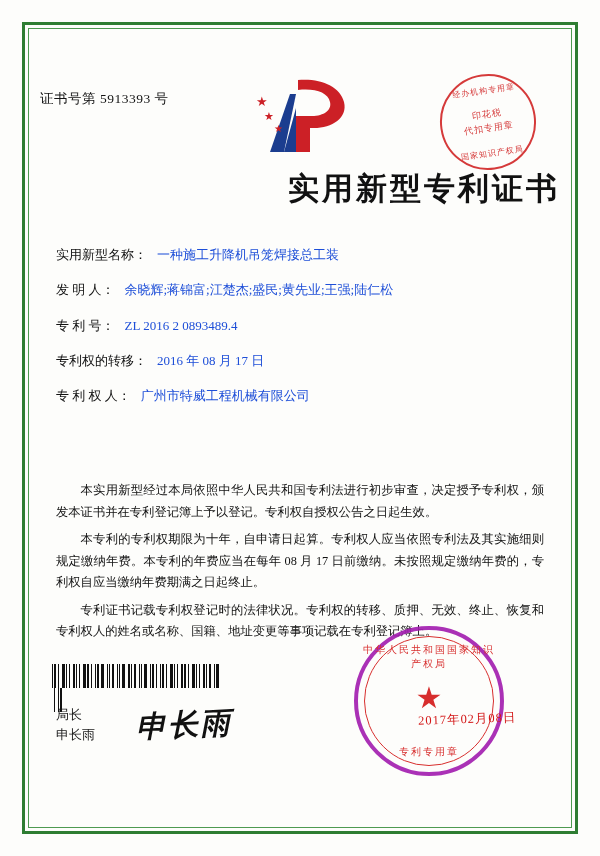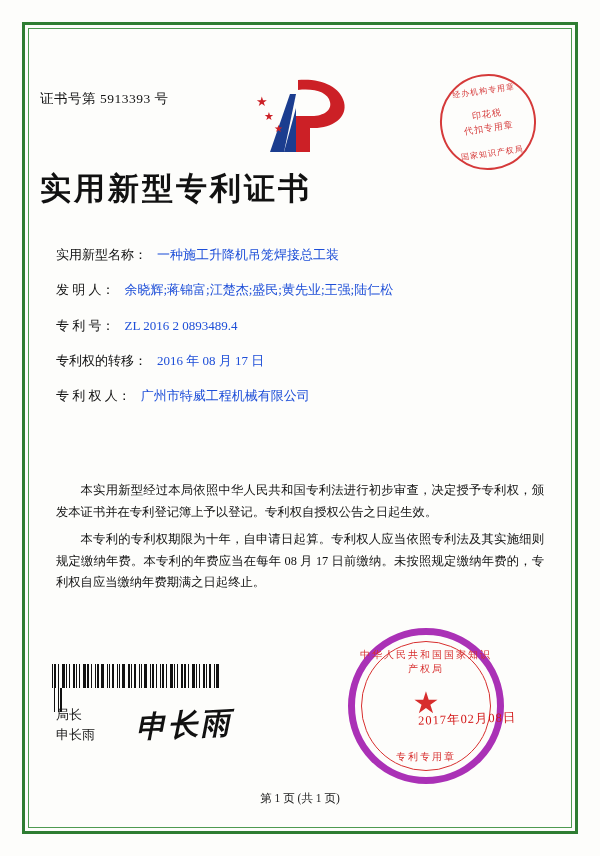--- a/index.html
+++ b/index.html
@@ -104,21 +104,21 @@
   .seal-top .st-arc-top { top: 9px; }
   .seal-top .st-mid1 { top: 32px; font-size: 9px; }
   .seal-top .st-mid2 { top: 46px; font-size: 9px; }
   .seal-top .st-arc-bot { bottom: 9px; }
 
   .title {
     position: absolute;
     left: 0;
     right: 0;
     top: 128px;
-    text-align: left;
+    text-align: right;
     font-size: 31px;
     font-weight: bold;
     letter-spacing: 3px;
     color: #111;
     font-family: "Liberation Serif", serif;
   }
 
   .fields {
     position: absolute;
     left: 16px;
@@ -190,25 +190,25 @@
     font-weight: bold;
     color: #111;
     letter-spacing: 2px;
     transform: rotate(-3deg);
   }
 
   
   .seal-main {
     position: absolute;
     right: 56px;
-    bottom: 32px;
+    bottom: 40px;
     width: 142px;
     height: 142px;
     border-radius: 50%;
-    border: 7px solid #a21caf;
+    border: 4px solid #a21caf;
     color: #d31717;
     opacity: 0.9;
   }
   .seal-main .ring {
     position: absolute;
     left: 6px; top: 6px; right: 6px; bottom: 6px;
     border-radius: 50%;
     border: 1px solid #d31717;
   }
   .seal-star {
@@ -307,33 +307,33 @@
       </div>
       <div class="field-row">
         <span class="field-label">专 利 权 人：</span>
         <span class="field-value">广州市特威工程机械有限公司</span>
       </div>
     </div>
 
     <div class="paragraphs">
       <p>本实用新型经过本局依照中华人民共和国专利法进行初步审查，决定授予专利权，颁发本证书并在专利登记簿上予以登记。专利权自授权公告之日起生效。</p>
       <p>本专利的专利权期限为十年，自申请日起算。专利权人应当依照专利法及其实施细则规定缴纳年费。本专利的年费应当在每年 08 月 17 日前缴纳。未按照规定缴纳年费的，专利权自应当缴纳年费期满之日起终止。</p>
+      <p>专利证书记载专利权登记时的法律状况。专利权的转移、质押、无效、终止、恢复和专利权人的姓名或名称、国籍、地址变更等事项记载在专利登记簿上。</p>
     </div>
 
     <div class="barcode" id="barcode"><span style="width:1px"></span><span style="width:1px;background:transparent"></span><span style="width:2px"></span><span style="width:2px;background:transparent"></span><span style="width:1px"></span><span style="width:3px;background:transparent"></span><span style="width:3px"></span><span style="width:1px;background:transparent"></span><span style="width:1px"></span><span style="width:2px;background:transparent"></span><span style="width:1px"></span><span style="width:3px;background:transparent"></span><span style="width:2px"></span><span style="width:1px;background:transparent"></span><span style="width:1px"></span><span style="width:2px;background:transparent"></span><span style="width:1px"></span><span style="width:3px;background:transparent"></span><span style="width:3px"></span><span style="width:1px;background:transparent"></span><span style="width:2px"></span><span style="width:2px;background:transparent"></span><span style="width:1px"></span><span style="width:3px;background:transparent"></span><span style="width:1px"></span><span style="width:1px;background:transparent"></span><span style="width:2px"></span><span style="width:2px;background:transparent"></span><span style="width:3px"></span><span style="width:3px;background:transparent"></span><span style="width:1px"></span><span style="width:1px;background:transparent"></span><span style="width:1px"></span><span style="width:2px;background:transparent"></span><span style="width:2px"></span><span style="width:3px;background:transparent"></span><span style="width:1px"></span><span style="width:1px;background:transparent"></span><span style="width:1px"></span><span style="width:2px;background:transparent"></span><span style="width:3px"></span><span style="width:3px;background:transparent"></span><span style="width:2px"></span><span style="width:1px;background:transparent"></span><span style="width:1px"></span><span style="width:2px;background:transparent"></span><span style="width:2px"></span><span style="width:3px;background:transparent"></span><span style="width:1px"></span><span style="width:1px;background:transparent"></span><span style="width:1px"></span><span style="width:2px;background:transparent"></span><span style="width:3px"></span><span style="width:3px;background:transparent"></span><span style="width:1px"></span><span style="width:1px;background:transparent"></span><span style="width:2px"></span><span style="width:2px;background:transparent"></span><span style="width:1px"></span><span style="width:3px;background:transparent"></span><span style="width:1px"></span><span style="width:1px;background:transparent"></span><span style="width:2px"></span><span style="width:2px;background:transparent"></span><span style="width:1px"></span><span style="width:3px;background:transparent"></span><span style="width:3px"></span><span style="width:1px;background:transparent"></span><span style="width:1px"></span><span style="width:2px;background:transparent"></span><span style="width:1px"></span><span style="width:3px;background:transparent"></span><span style="width:2px"></span><span style="width:1px;background:transparent"></span><span style="width:2px"></span><span style="width:2px;background:transparent"></span><span style="width:1px"></span><span style="width:3px;background:transparent"></span><span style="width:3px"></span><span style="width:1px;background:transparent"></span><span style="width:1px"></span><span style="width:2px;background:transparent"></span><span style="width:1px"></span><span style="width:3px;background:transparent"></span><span style="width:2px"></span><span style="width:1px;background:transparent"></span><span style="width:1px"></span><span style="width:2px;background:transparent"></span><span style="width:2px"></span><span style="width:3px;background:transparent"></span><span style="width:1px"></span><span style="width:1px;background:transparent"></span><span style="width:3px"></span><span style="width:2px;background:transparent"></span><span style="width:1px"></span><span style="width:3px;background:transparent"></span><span style="width:1px"></span><span style="width:1px;background:transparent"></span><span style="width:2px"></span><span style="width:2px;background:transparent"></span></div>
 
     <div class="signature-block">
       <div>局长</div>
       <div>申长雨</div>
     </div>
     <div class="sig-script">申长雨</div>
 
     <div class="seal-main">
       <div class="ring"></div>
       <div class="sm-arc sm-top">中华人民共和国国家知识产权局</div>
       <div class="seal-star">★</div>
       <div class="sm-arc sm-bot">专利专用章</div>
     </div>
     <div class="seal-date">2017年02月08日</div>
 
-    <div class="footer">第 1 页 (共 1 页)</div>
   </div>
 </div>
 
 </body></html>

